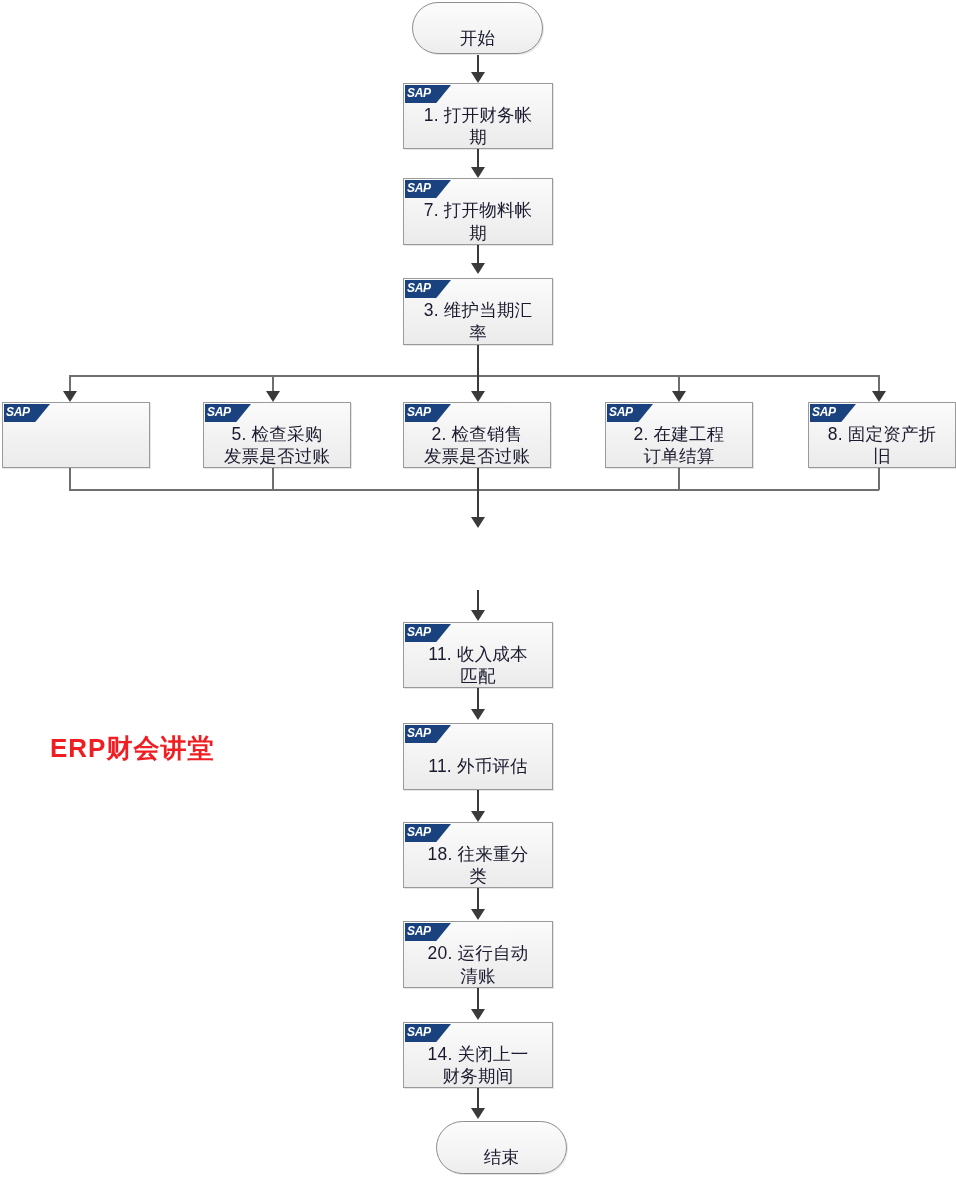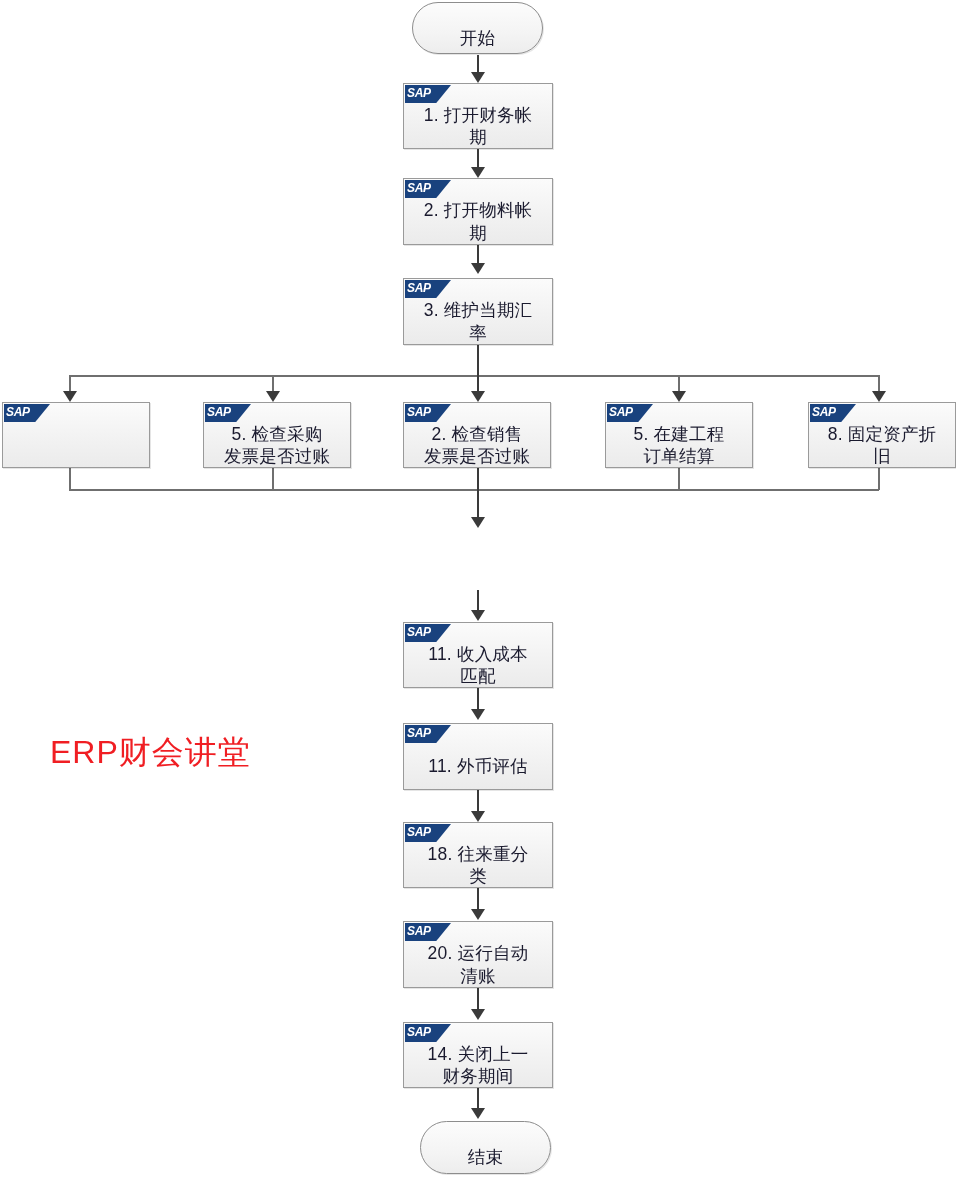--- a/index.html
+++ b/index.html
@@ -111,22 +111,22 @@
     position: absolute;
     background: #6f6f6f;
   }
   .rail.v { width: 1.5px; }
   .rail.h { height: 1.5px; }
 
   
   #watermark {
     position: absolute;
     color: #f01e23;
-    font-weight: normal;
-    font-size: 32px;
+    font-weight: bold;
+    font-size: 26px;
     letter-spacing: 1px;
     white-space: nowrap;
     user-select: none;
   }
 </style>
 </head>
 <body>
 
 <div id="canvas">
 
@@ -192,21 +192,21 @@
         <span class="txt">SAP</span>
     </span>
     <span class="label">1. 打开财务帐期</span>
   </div>
 
   <div class="node" style="left:403px; top:178px; width:150px; height:67px;">
     <span class="sap-badge">
       <span class="flag" style="background: rgb(25, 66, 126);"></span>
         <span class="txt">SAP</span>
     </span>
-    <span class="label">2. 打开物料帐期</span>
+    <span class="label">7. 打开物料帐期</span>
   </div>
 
   <div class="node" style="left:403px; top:278px; width:150px; height:67px;">
     <span class="sap-badge">
       <span class="flag" style="background: rgb(25, 66, 126);"></span>
         <span class="txt">SAP</span>
     </span>
     <span class="label">3. 维护当期汇率</span>
   </div>
 
@@ -233,21 +233,21 @@
     </span>
     <span class="label">2. 检查销售
 发票是否过账</span>
   </div>
 
   <div class="node" style="left:605px; top:402px; width:148px; height:66px;">
     <span class="sap-badge">
       <span class="flag" style="background: rgb(25, 66, 126);"></span>
         <span class="txt">SAP</span>
     </span>
-    <span class="label">5. 在建工程
+    <span class="label">2. 在建工程
 订单结算</span>
   </div>
 
   <div class="node" style="left:808px; top:402px; width:148px; height:66px;">
     <span class="sap-badge">
       <span class="flag" style="background: rgb(25, 66, 126);"></span>
         <span class="txt">SAP</span>
     </span>
     <span class="label">8. 固定资产折旧</span>
   </div>
@@ -287,19 +287,19 @@
 
   <div class="node" style="left:403px; top:1022px; width:150px; height:66px;">
     <span class="sap-badge">
       <span class="flag" style="background: rgb(25, 66, 126);"></span>
         <span class="txt">SAP</span>
     </span>
     <span class="label">14. 关闭上一
 财务期间</span>
   </div>
 
-  <div class="node terminator" style="left:420px; top:1121px; width:131px; height:53px;">
+  <div class="node terminator" style="left:436px; top:1121px; width:131px; height:53px;">
     <span class="label">结束</span>
   </div>
 
   <div id="watermark" style="left: 50px; top: 731px; color: rgb(240, 30, 35);">ERP财会讲堂</div>
 
 </div>
 
 </body></html>

